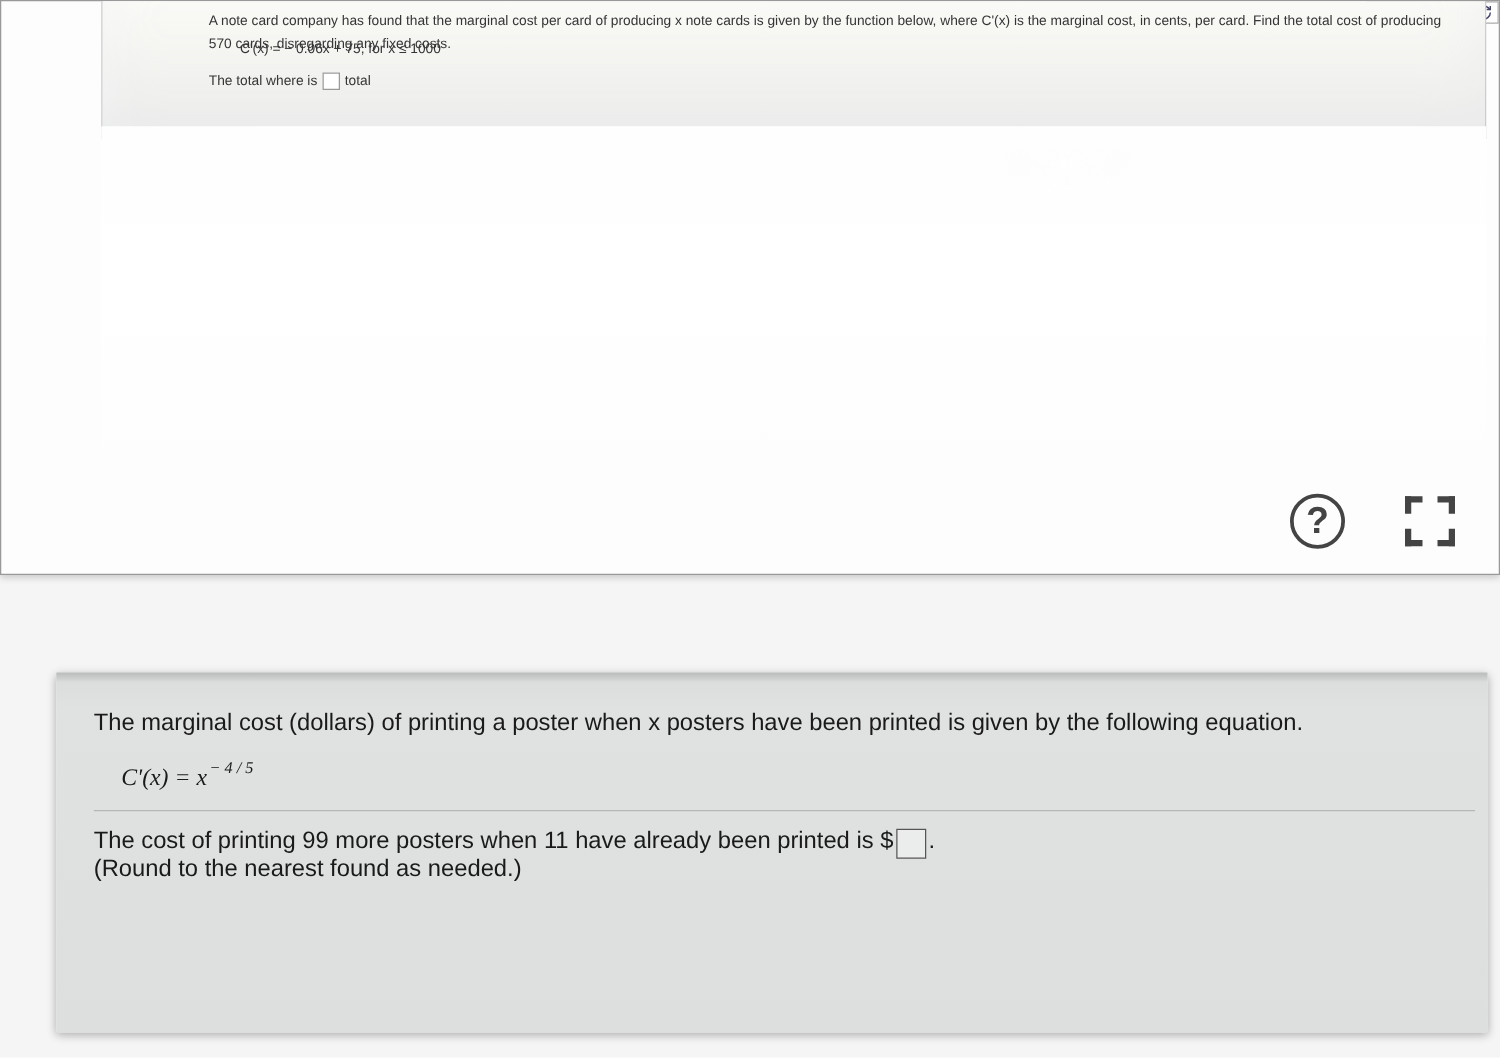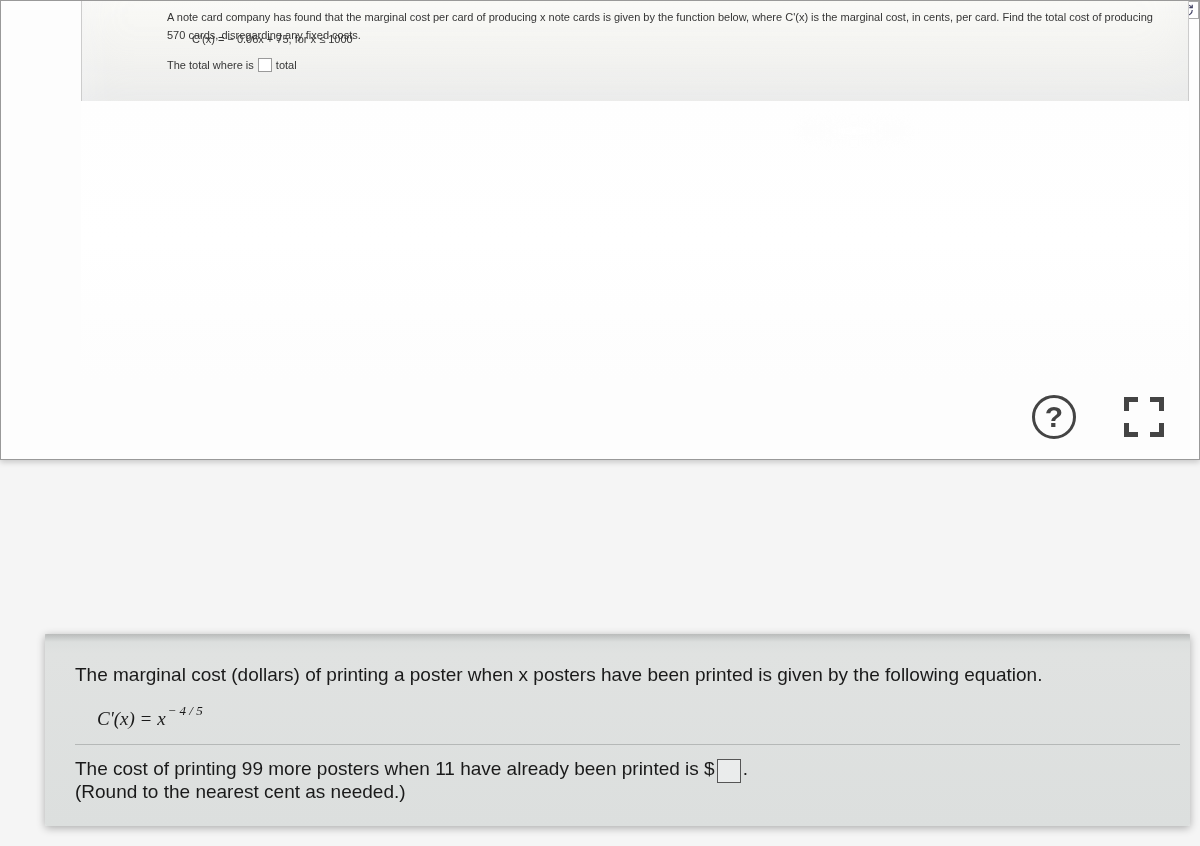--- a/index.html
+++ b/index.html
@@ -136,21 +136,21 @@
     .fullscreen-icon .tl { top:0; left:0; border-right:none; border-bottom:none; }
     .fullscreen-icon .tr { top:0; right:0; border-left:none; border-bottom:none; }
     .fullscreen-icon .bl { bottom:0; left:0; border-right:none; border-top:none; }
     .fullscreen-icon .br { bottom:0; right:0; border-left:none; border-top:none; }
 
     .bottom-panel {
       position: absolute;
       bottom: 20px;
       left: 45px;
       right: 10px;
-      height: 192px;
+      height: 288px;
       background: linear-gradient(180deg, #d9dcdb 0%, #e0e2e1 10%, #dcdfde 100%);
       box-shadow: 0 2px 8px rgba(0,0,0,0.3);
       border-radius: 2px;
     }
     .bottom-inner {
       position: absolute;
       top: 10px;
       left: 30px;
       right: 10px;
       bottom: 10px;
@@ -263,15 +263,15 @@
     <div class="q2-line1">The marginal cost (dollars) of printing a poster when x posters have been printed is given by the following equation.</div>
     <div class="q2-formula">
       <span>C'(x) = x</span><span class="exp">− 4 / 5</span>
     </div>
     <div class="divider"></div>
     <div class="q2-answer">
       <span>The cost of printing 99 more posters when 11 have already been printed is $</span>
       <span class="answer-box2"></span>
       <span>.</span>
     </div>
-    <div class="q2-note">(Round to the nearest cent as needed.)</div>
+    <div class="q2-note">(Round to the nearest found as needed.)</div>
   </div>
 </div>
 
 </body></html>

